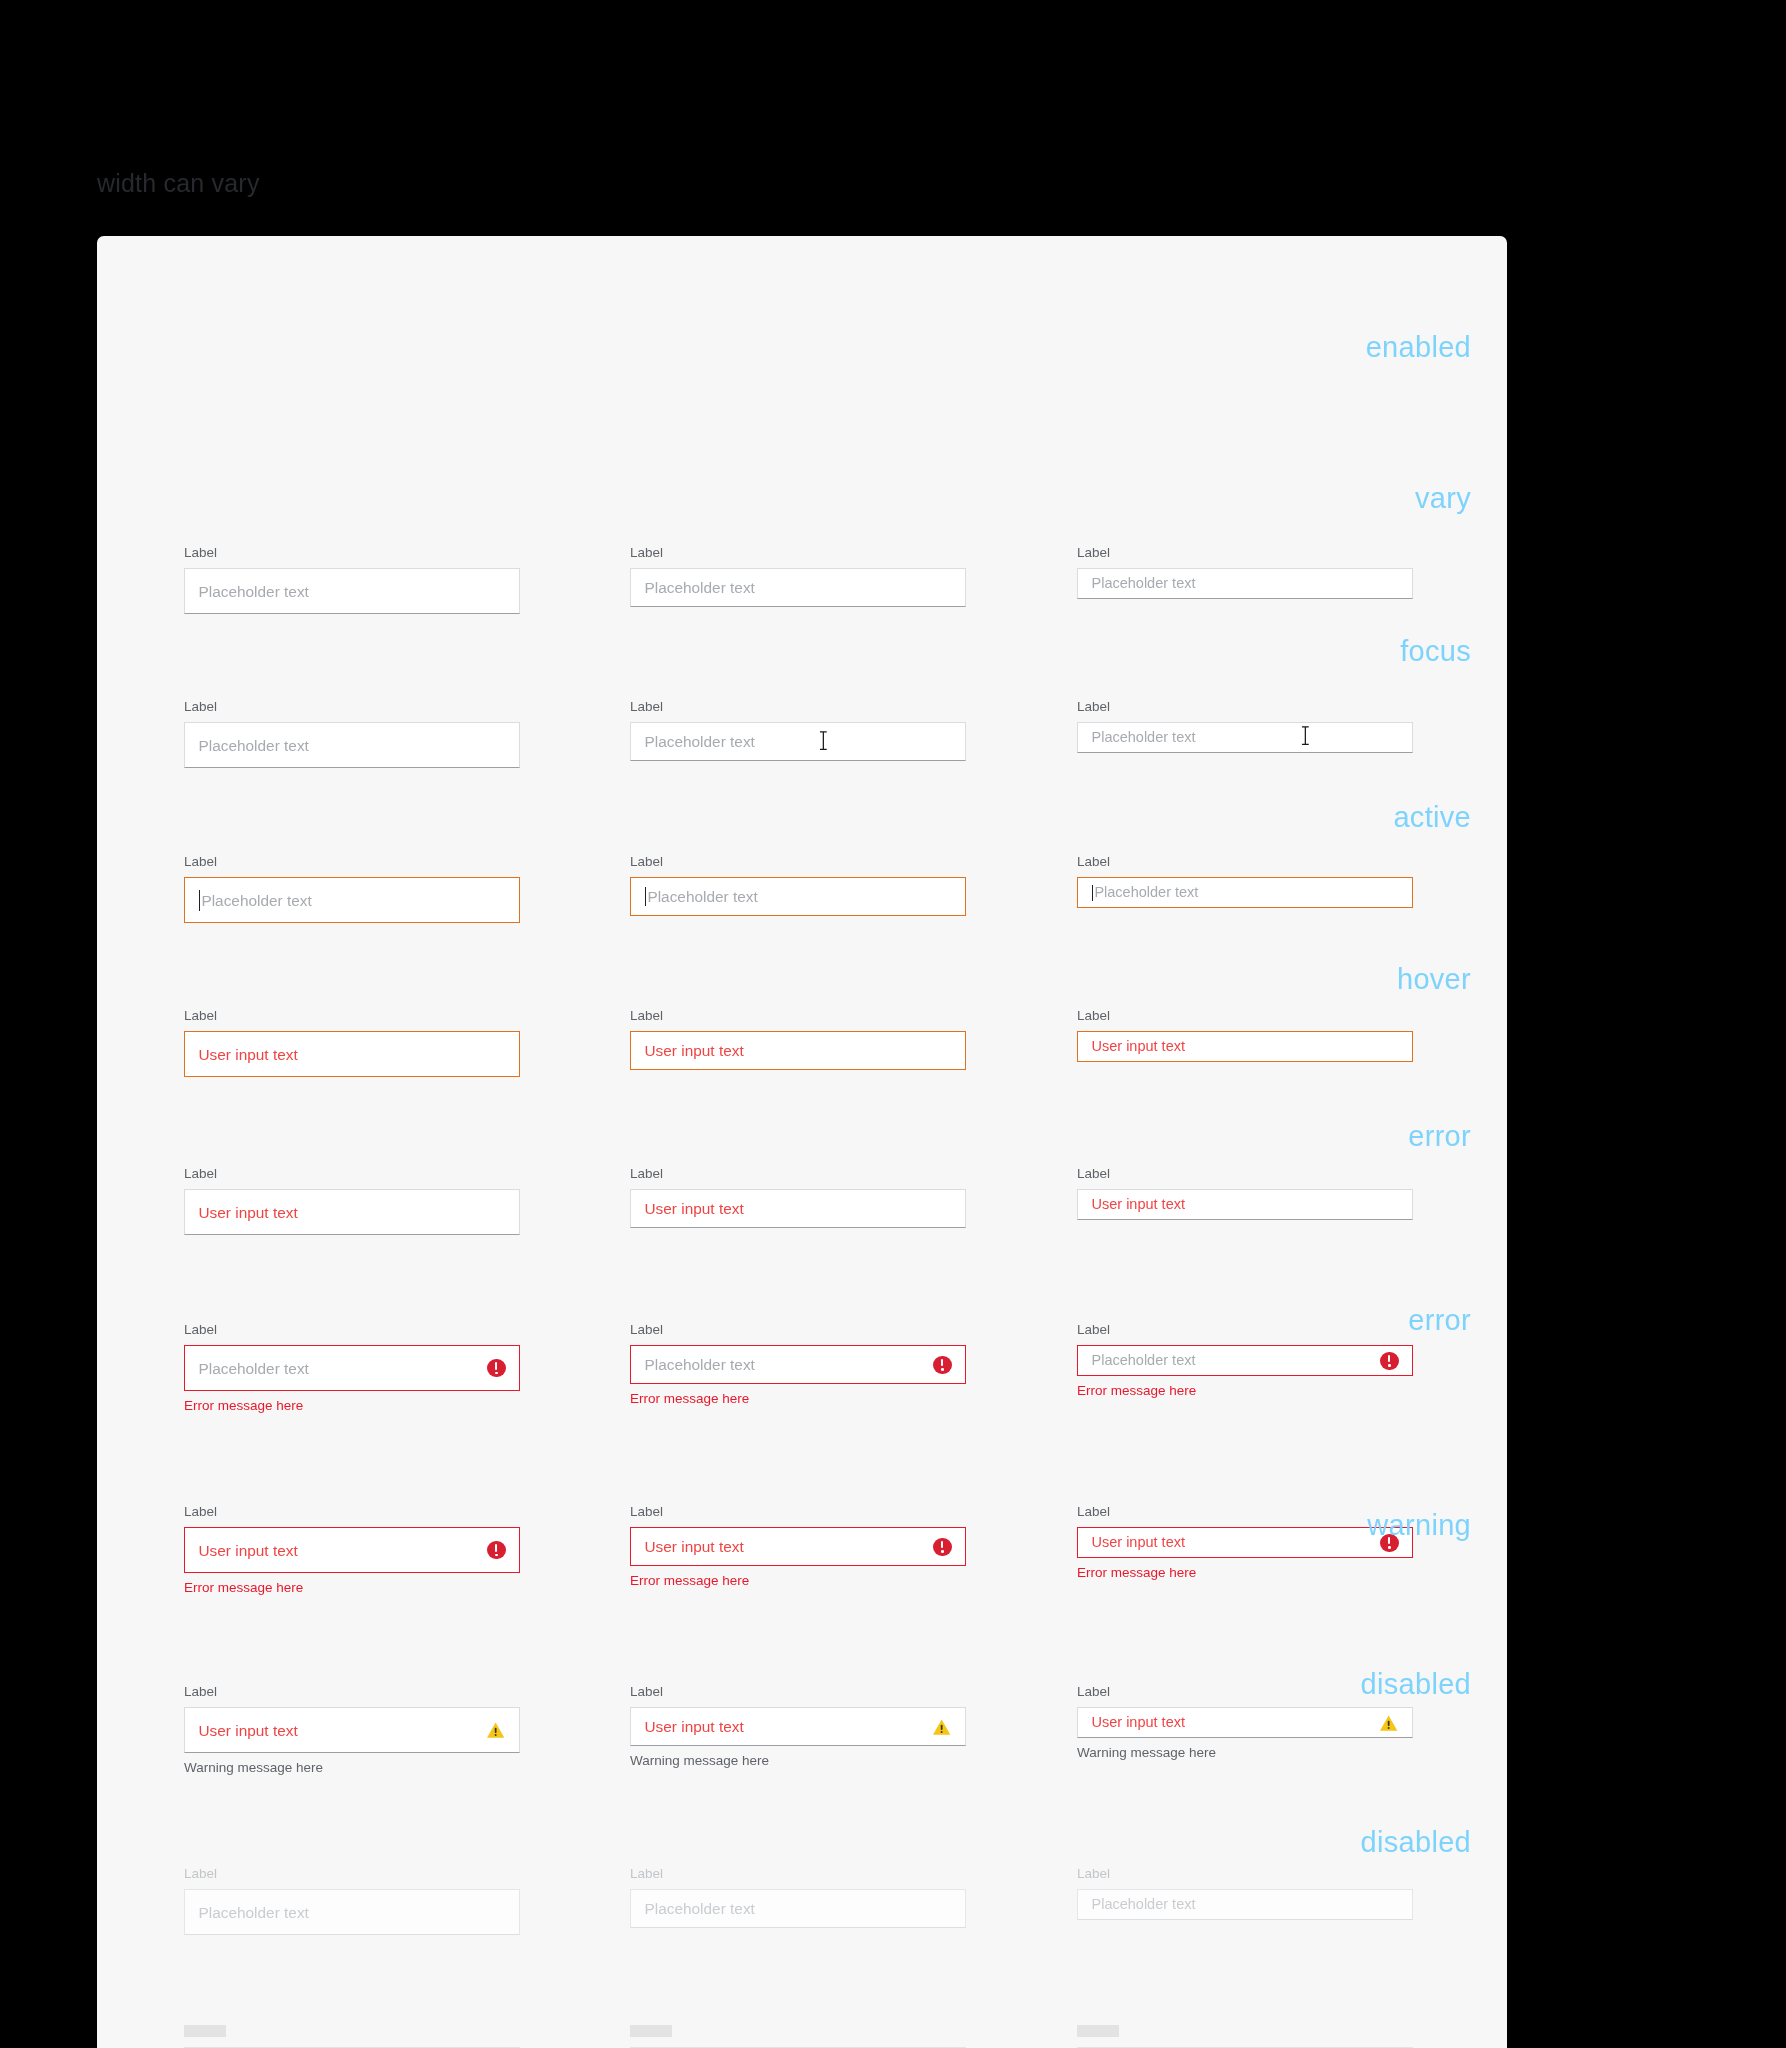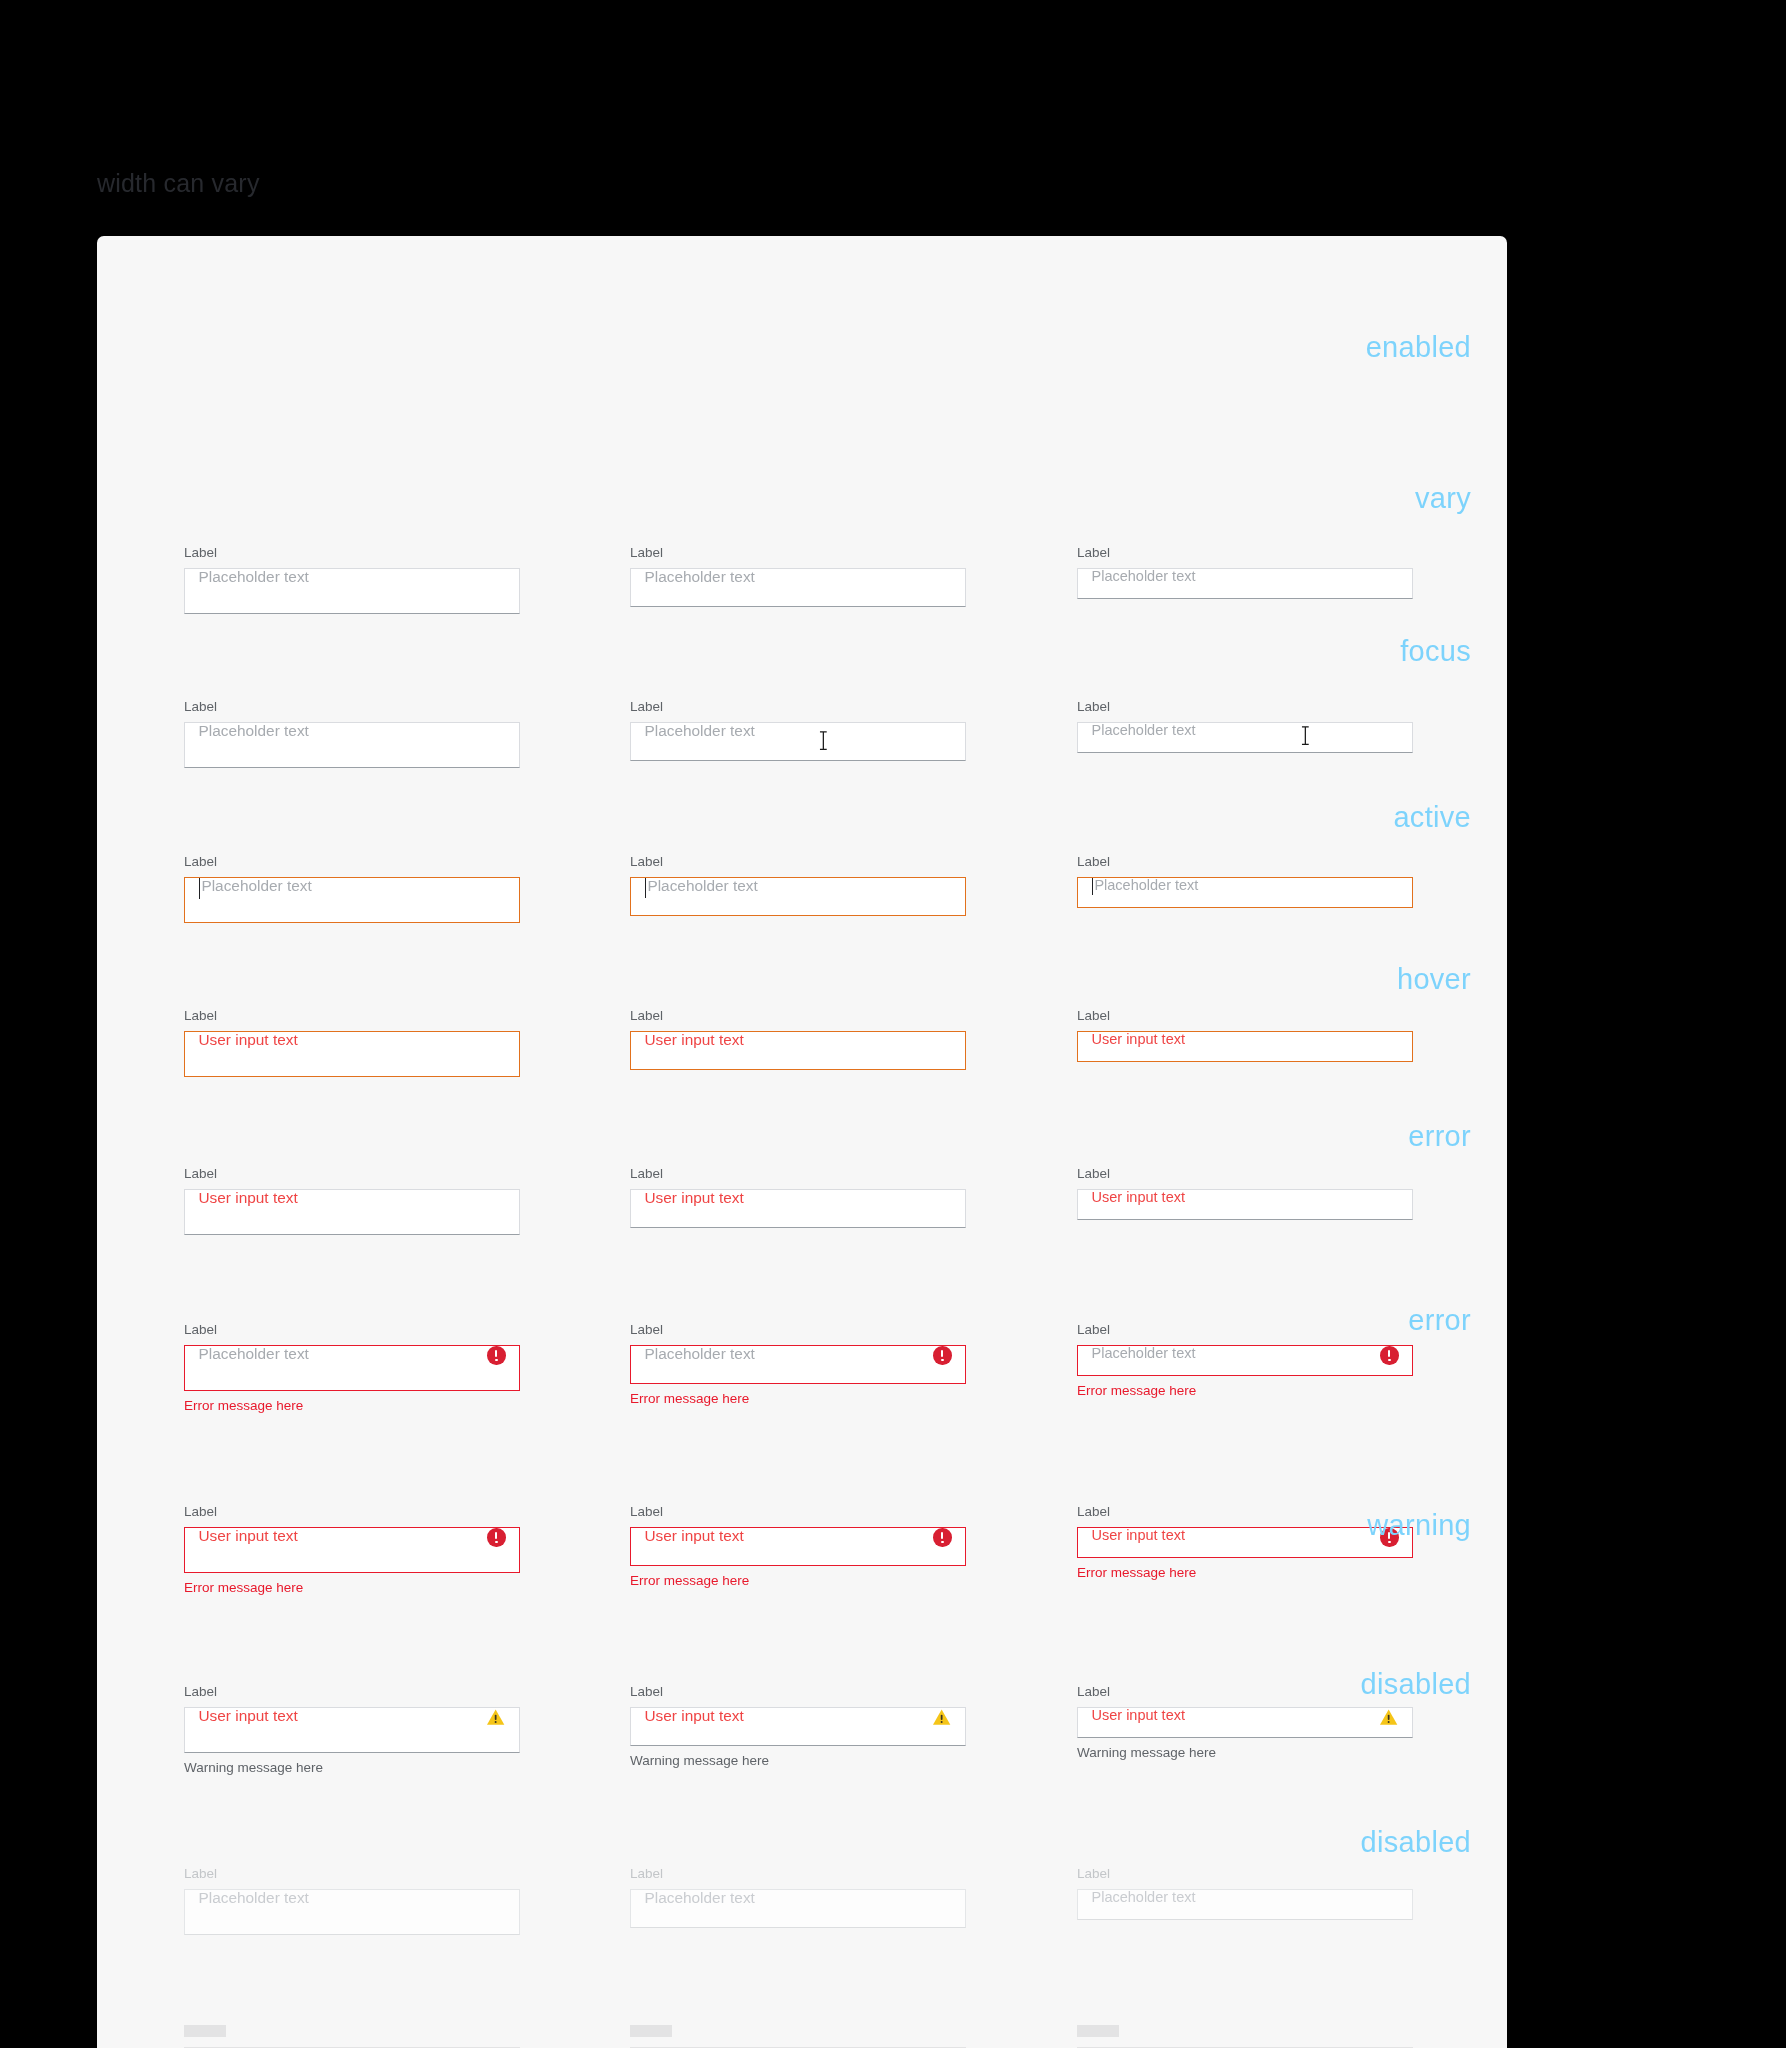--- a/index.html
+++ b/index.html
@@ -59,20 +59,21 @@
     white-space: nowrap;
   }
 
   
   .fld {
     position: relative;
     background: #ffffff;
     border: 1px solid #dadce0;
     border-bottom: 1.9px solid #9aa0a6;
     display: flex;
+    align-items: center;
     padding: 0 13.5px;
     overflow: hidden;
   }
   .c1 .fld { height: 46px; }
   .c2 .fld { height: 39px; }
   .c3 .fld { height: 31px; }
 
   .fld-text {
     font-size: 15.4px;
     color: #ef4444;

